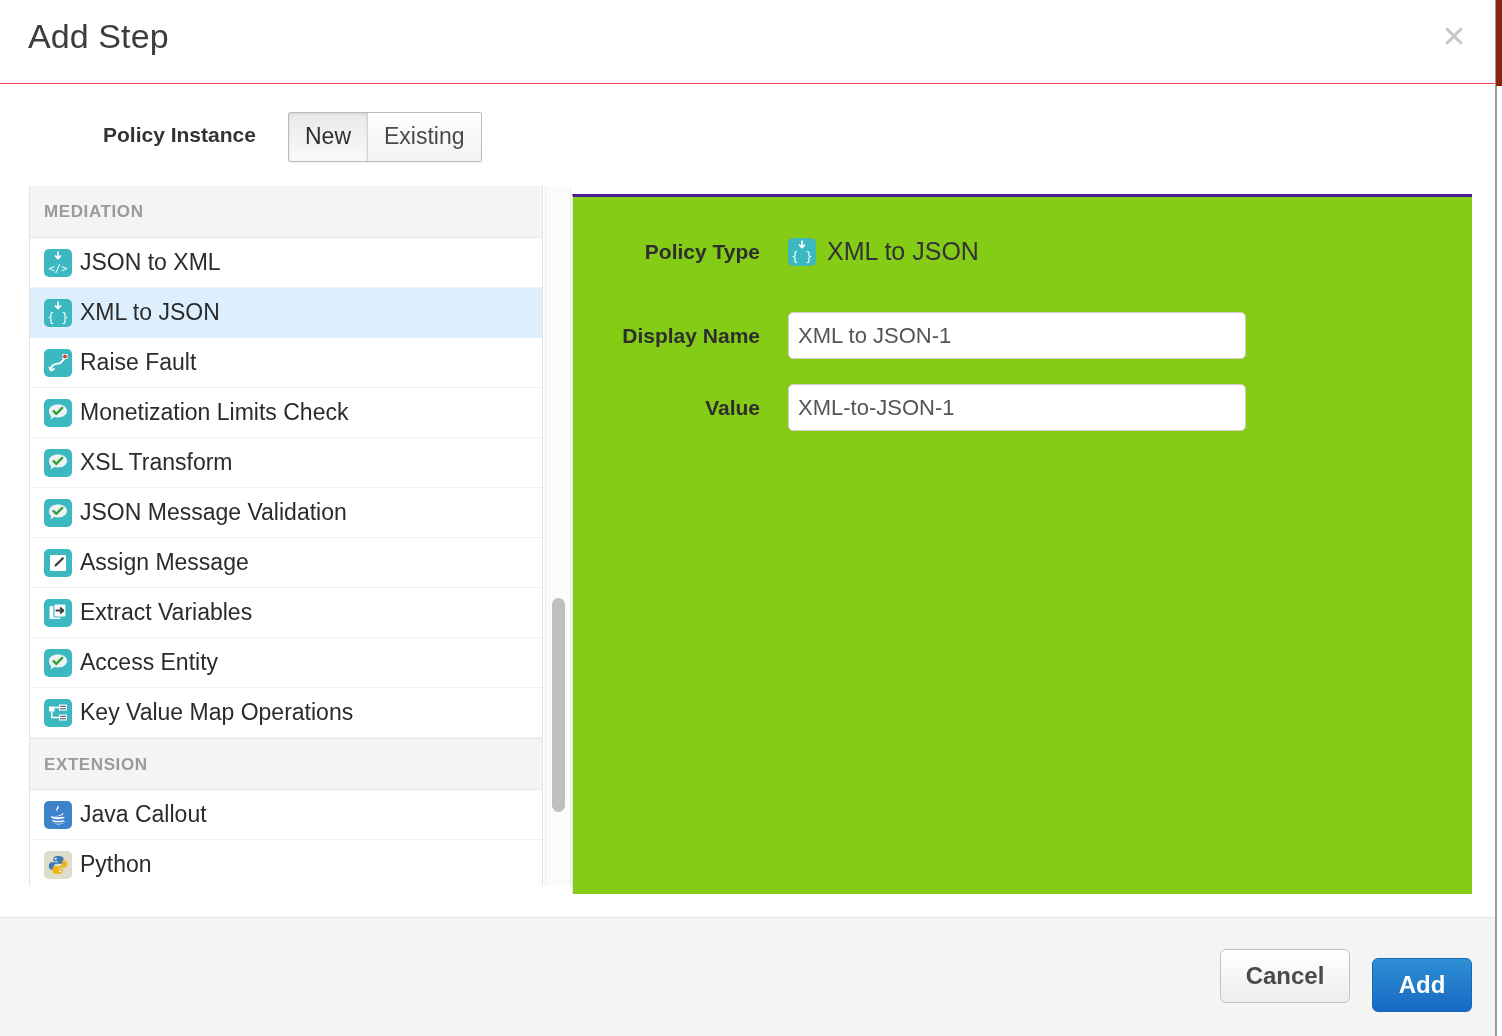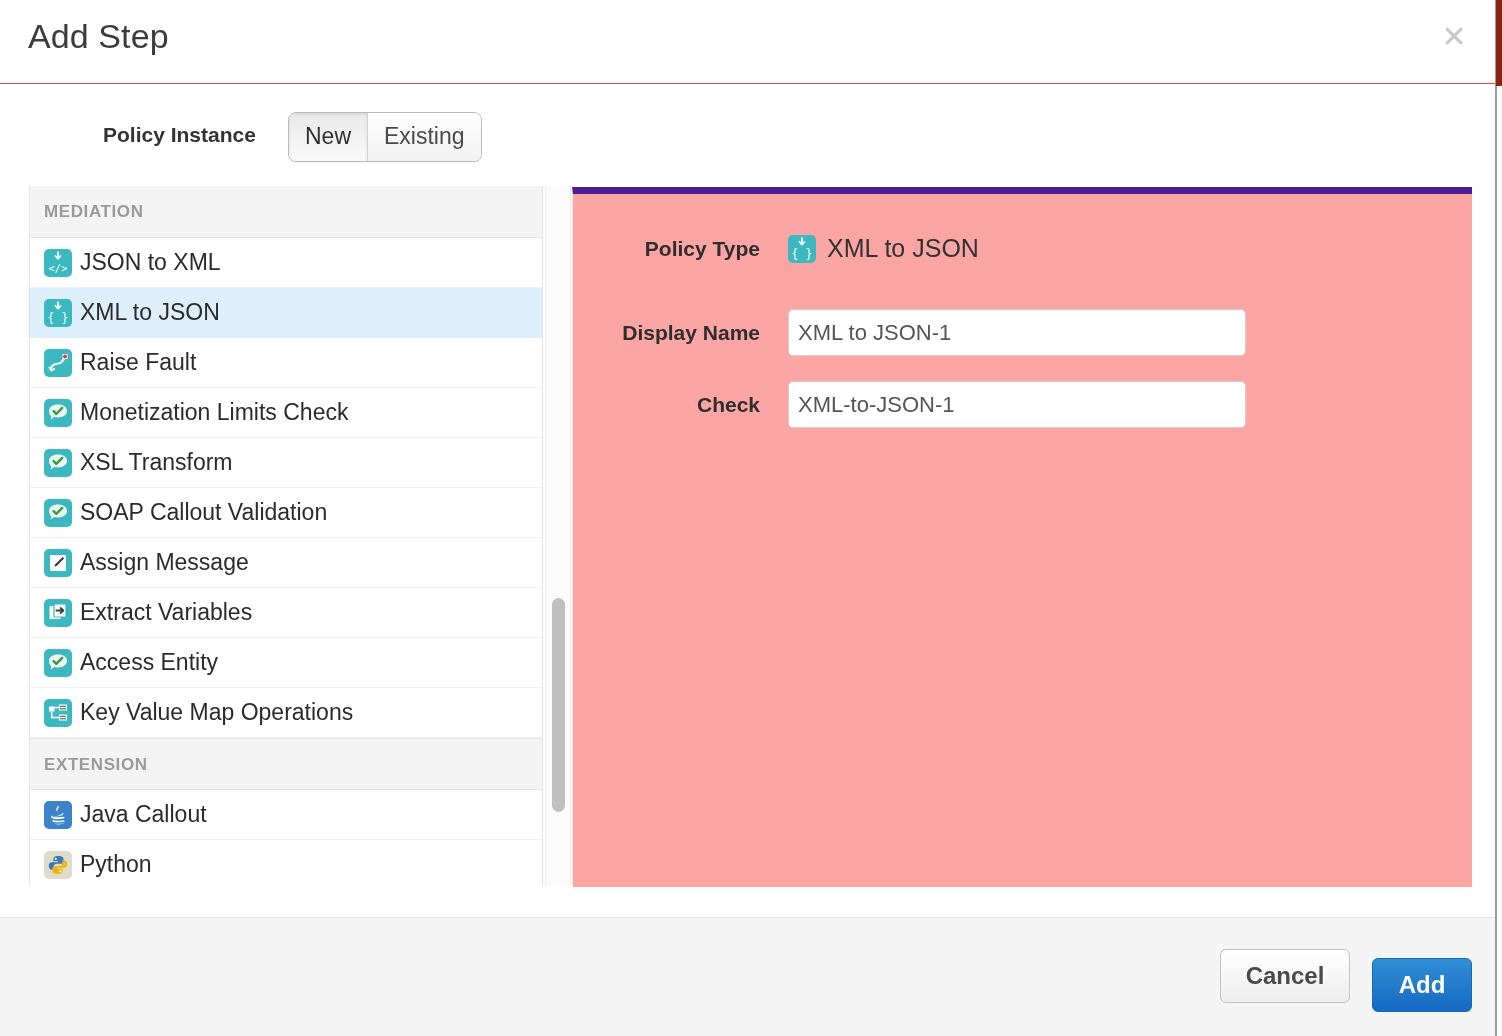--- a/index.html
+++ b/index.html
@@ -78,21 +78,21 @@
     left: 103px; top: 11px;
     font-size: 21px;
     font-weight: bold;
     color: #333333;
   }
   .btn-group {
     position: absolute;
     left: 288px; top: 0px;
     display: flex;
     border: 1px solid #b5bcc0;
-    border-radius: 8px;
+    border-radius: 2px;
     overflow: hidden;
     box-shadow: 0 1px 1px rgba(0,0,0,0.05);
     background: #fff;
   }
   .seg {
     font-size: 23px;
     color: #4a4a4a;
     padding: 6px 16px 8px 16px;
     background: linear-gradient(to bottom, #ffffff 0%, #f2f2f2 100%);
     cursor: pointer;
@@ -179,25 +179,25 @@
     left: 6px; top: 412px;
     width: 13px; height: 214px;
     background: #bfbfbf;
     border-radius: 7px;
     cursor: pointer;
   }
 
   
   .detail-panel {
     position: absolute;
-    left: 543px; top: 1px;
+    left: 543px; top: 8px;
     width: 900px; height: 700px;
     border-left: 1px solid #e6e6e6;
-    border-top: 7px solid #4c1d95;
-    background: #fca5a5;
+    border-top: 3px solid #4c1d95;
+    background: #84cc16;
   }
   .form-row {
     position: absolute;
     display: flex;
     align-items: center;
   }
   .form-label {
     font-size: 21px;
     font-weight: bold;
     color: #2e2e2e;
@@ -333,21 +333,21 @@
           <span class="policy-label">XSL Transform</span>
         </div>
         <div class="policy-row">
           <span class="pico">
             <svg viewBox="0 0 28 28" xmlns="http://www.w3.org/2000/svg">
               <rect x="0" y="0" width="28" height="28" rx="5" fill="#3bb8c0"></rect>
               <path d="M5 12 C5 8.2 8.8 5.6 14 5.6 C19.2 5.6 23 8.2 23 12 C23 15.8 19.2 18.4 14 18.4 C12.6 18.4 11.3 18.25 10.2 18 L6.6 20.6 L7.3 17.2 C5.85 16 5 14.1 5 12 Z" fill="#eef4f6"></path>
               <path d="M9.6 12.2 L12.3 14.9 L18.2 8.9" stroke="#37a03d" stroke-width="2.4" fill="none" stroke-linecap="round" stroke-linejoin="round"></path>
             </svg>
           </span>
-          <span class="policy-label">SOAP Callout Validation</span>
+          <span class="policy-label">JSON Message Validation</span>
         </div>
         <div class="policy-row">
           <span class="pico">
             <svg viewBox="0 0 28 28" xmlns="http://www.w3.org/2000/svg">
               <rect x="0" y="0" width="28" height="28" rx="5" fill="#3bb8c0"></rect>
               <rect x="6" y="6" width="16" height="16" rx="1" fill="#fff"></rect>
               <path d="M18.6 8.1 L20.1 9.6 L12.6 17.1 L10.3 17.8 L11 15.5 Z" fill="#3a3a3a"></path>
             </svg>
           </span>
           <span class="policy-label">Assign Message</span>
@@ -436,21 +436,21 @@
           <span>XML to JSON</span>
         </div>
       </div>
 
       <div class="form-row" style="left:0; top:115px;">
         <div class="form-label">Display Name</div>
         <input class="txt-input" type="text" value="XML to JSON-1" style="">
       </div>
 
       <div class="form-row" style="left:0; top:187px;">
-        <div class="form-label">Check</div>
+        <div class="form-label">Value</div>
         <input class="txt-input" type="text" value="XML-to-JSON-1" style="">
       </div>
 
     </div>
   </div>
 
   <div class="footer">
     <button class="btn btn-cancel">Cancel</button>
     <button class="btn btn-add">Add</button>
   </div>

